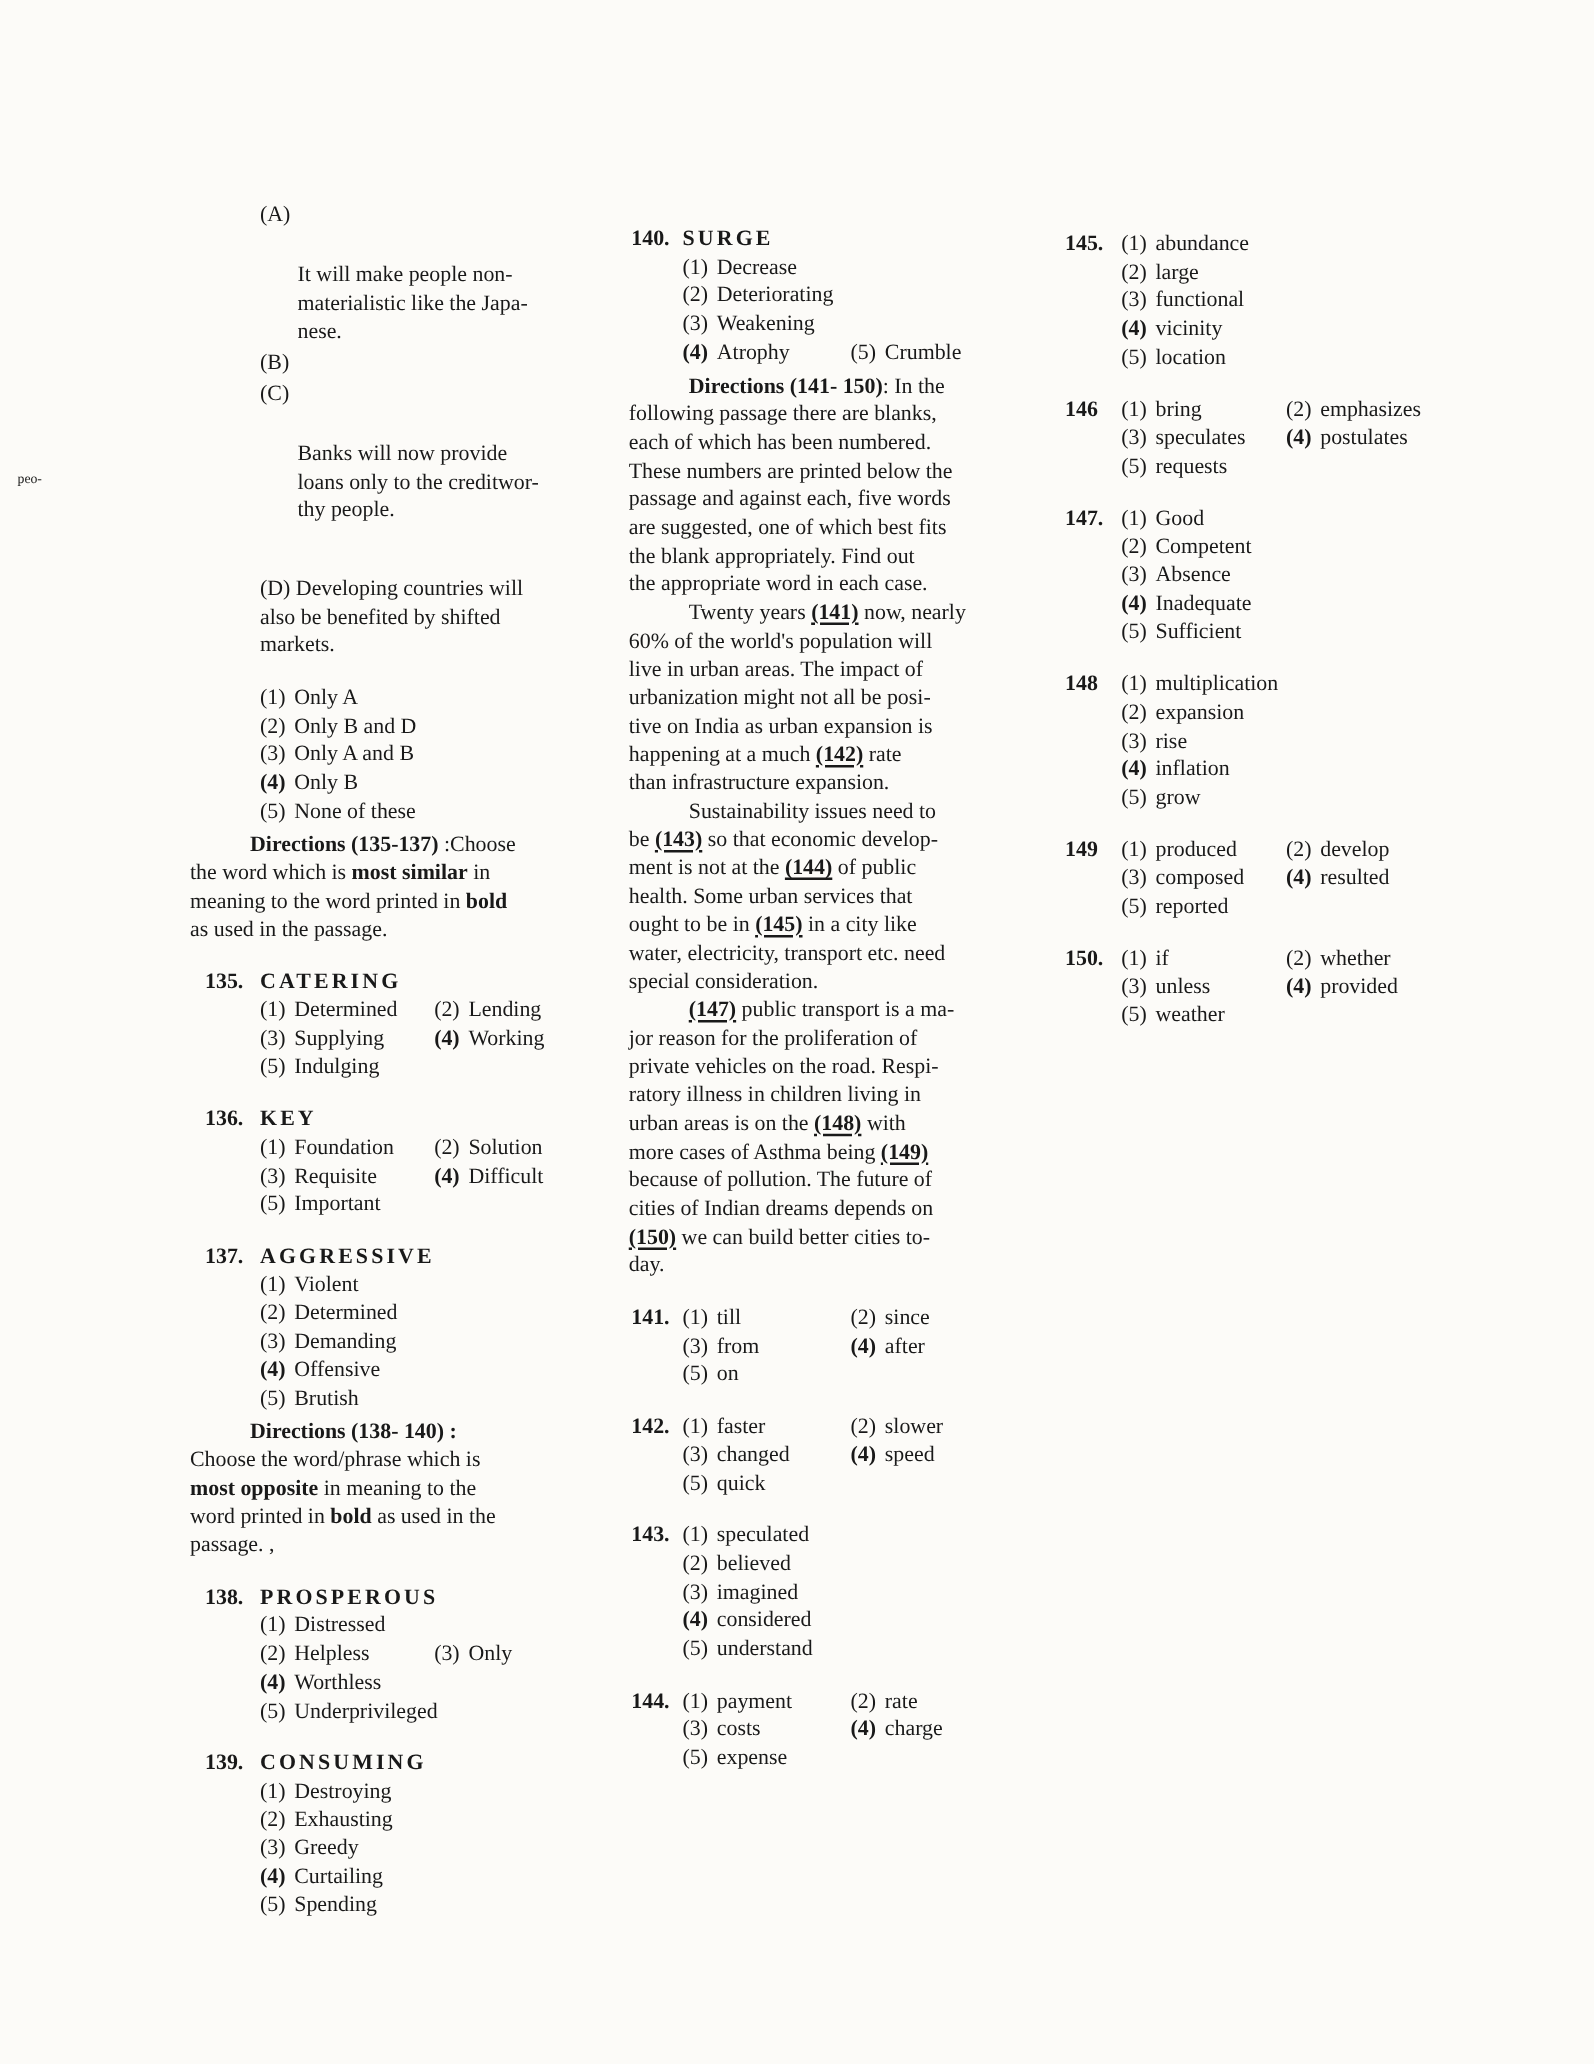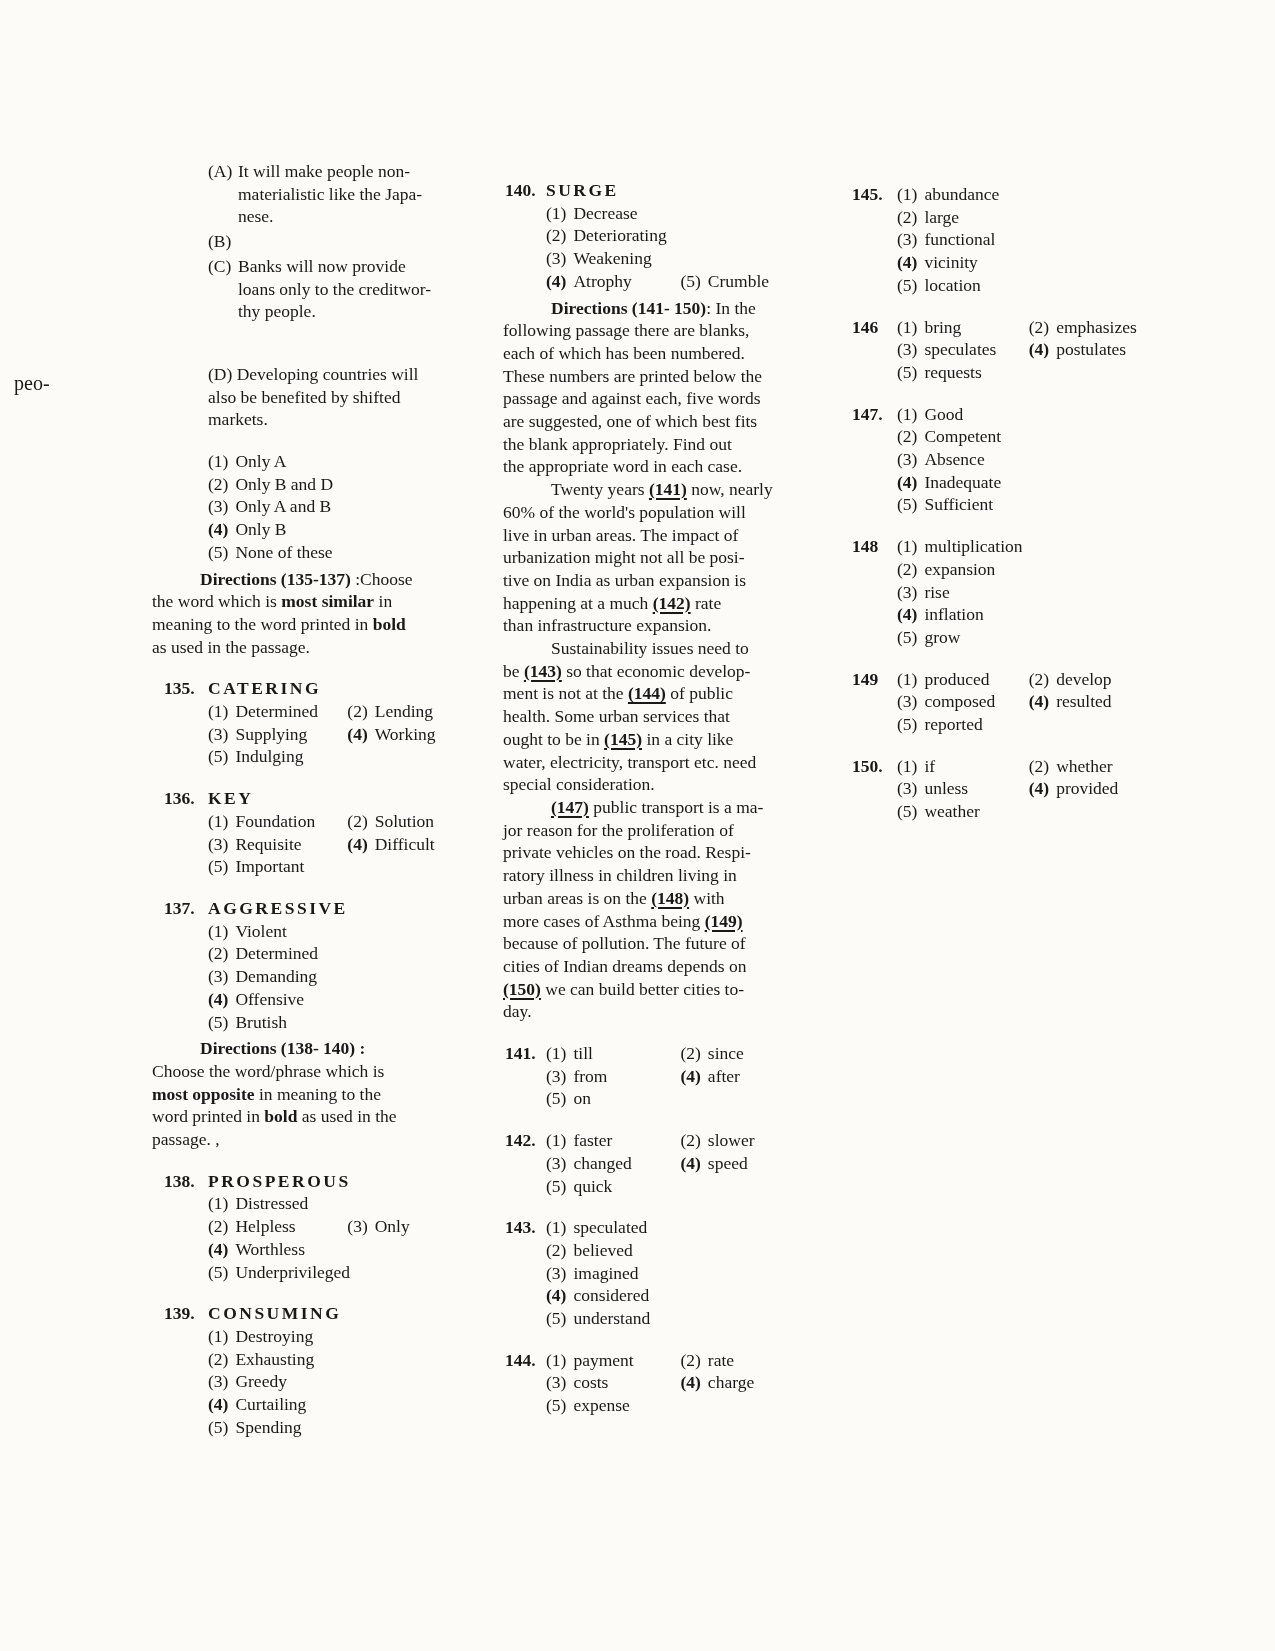--- a/index.html
+++ b/index.html
@@ -6,30 +6,30 @@
   .page {
     position:relative;
     width:1275px; height:1651px;
     background:#fcfbf8;
     font-family:"Liberation Serif","DejaVu Serif",serif;
     color:#191919;
     font-size:17.5px;
     line-height:22.7px;
     overflow:hidden;
   }
-  .margin-note { position:absolute; left:14px; top:372px; font-size:20px; }
+  .margin-note { position:absolute; left:14px; top:372px; font-size:11px; }
   .col { position:absolute; top:160px; }
   .col-left  { left:152px; width:314px; }
   .col-mid   { left:503px; width:292px; }
   .col-right { left:851px; width:290px; top:164px; }
 
   
   .lettered .litem { display:flex; margin-left:56px; margin-bottom:2px; }
   .lletter { flex:none; width:30px; }
-  .ltext { flex:1; white-space:pre-line; }
+  .ltext { flex:1; white-space:pre-line;margin-top:48px; }
   .litem-flat { margin-left:56px; white-space:pre-line; margin-bottom:2px;margin-top:40px; }
 
   
   .para { white-space:pre-line; text-indent:48px; }
   .dir  { margin-top:4px; }
   .b { font-weight:bold; }
   .u { text-decoration:underline; text-decoration-thickness:1.8px; text-underline-offset:3px;font-family:Liberation Serif, serif; }
 
   
   .q { display:flex; margin-top:19px; }

